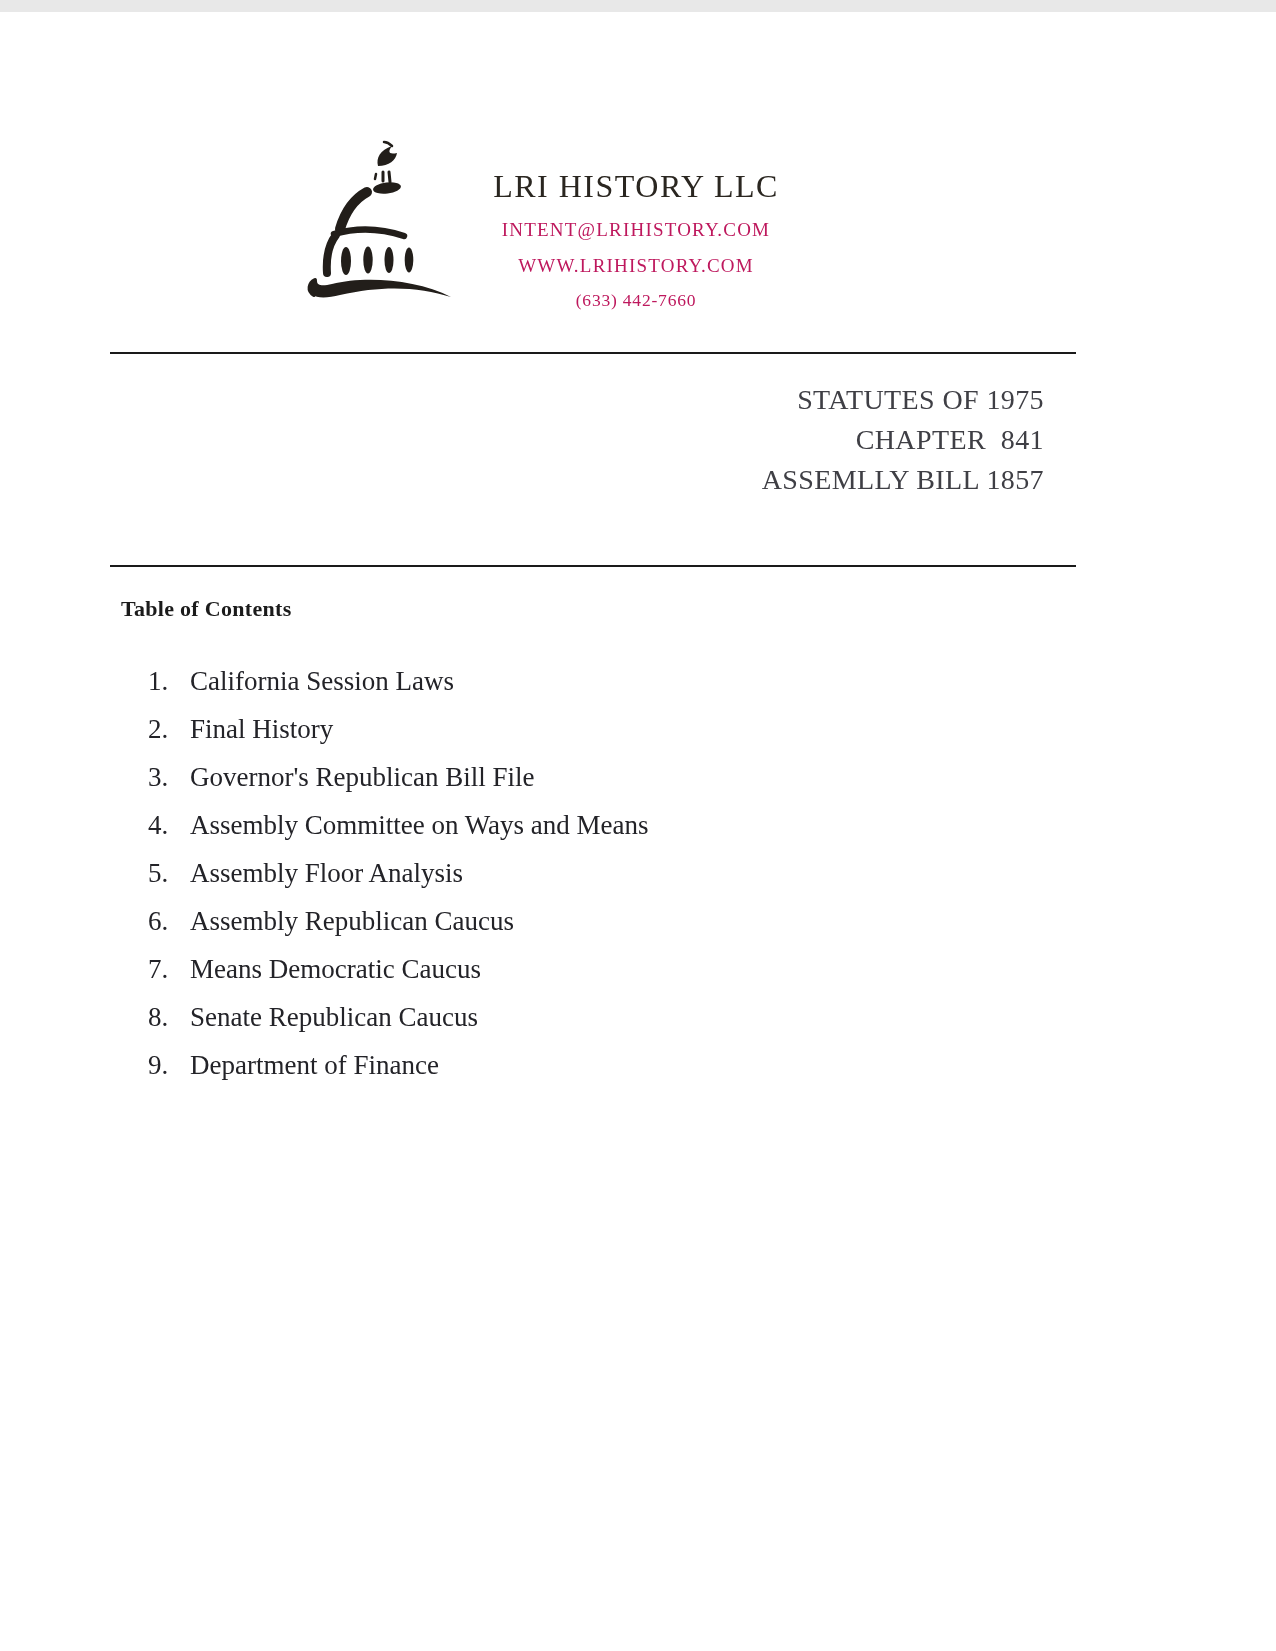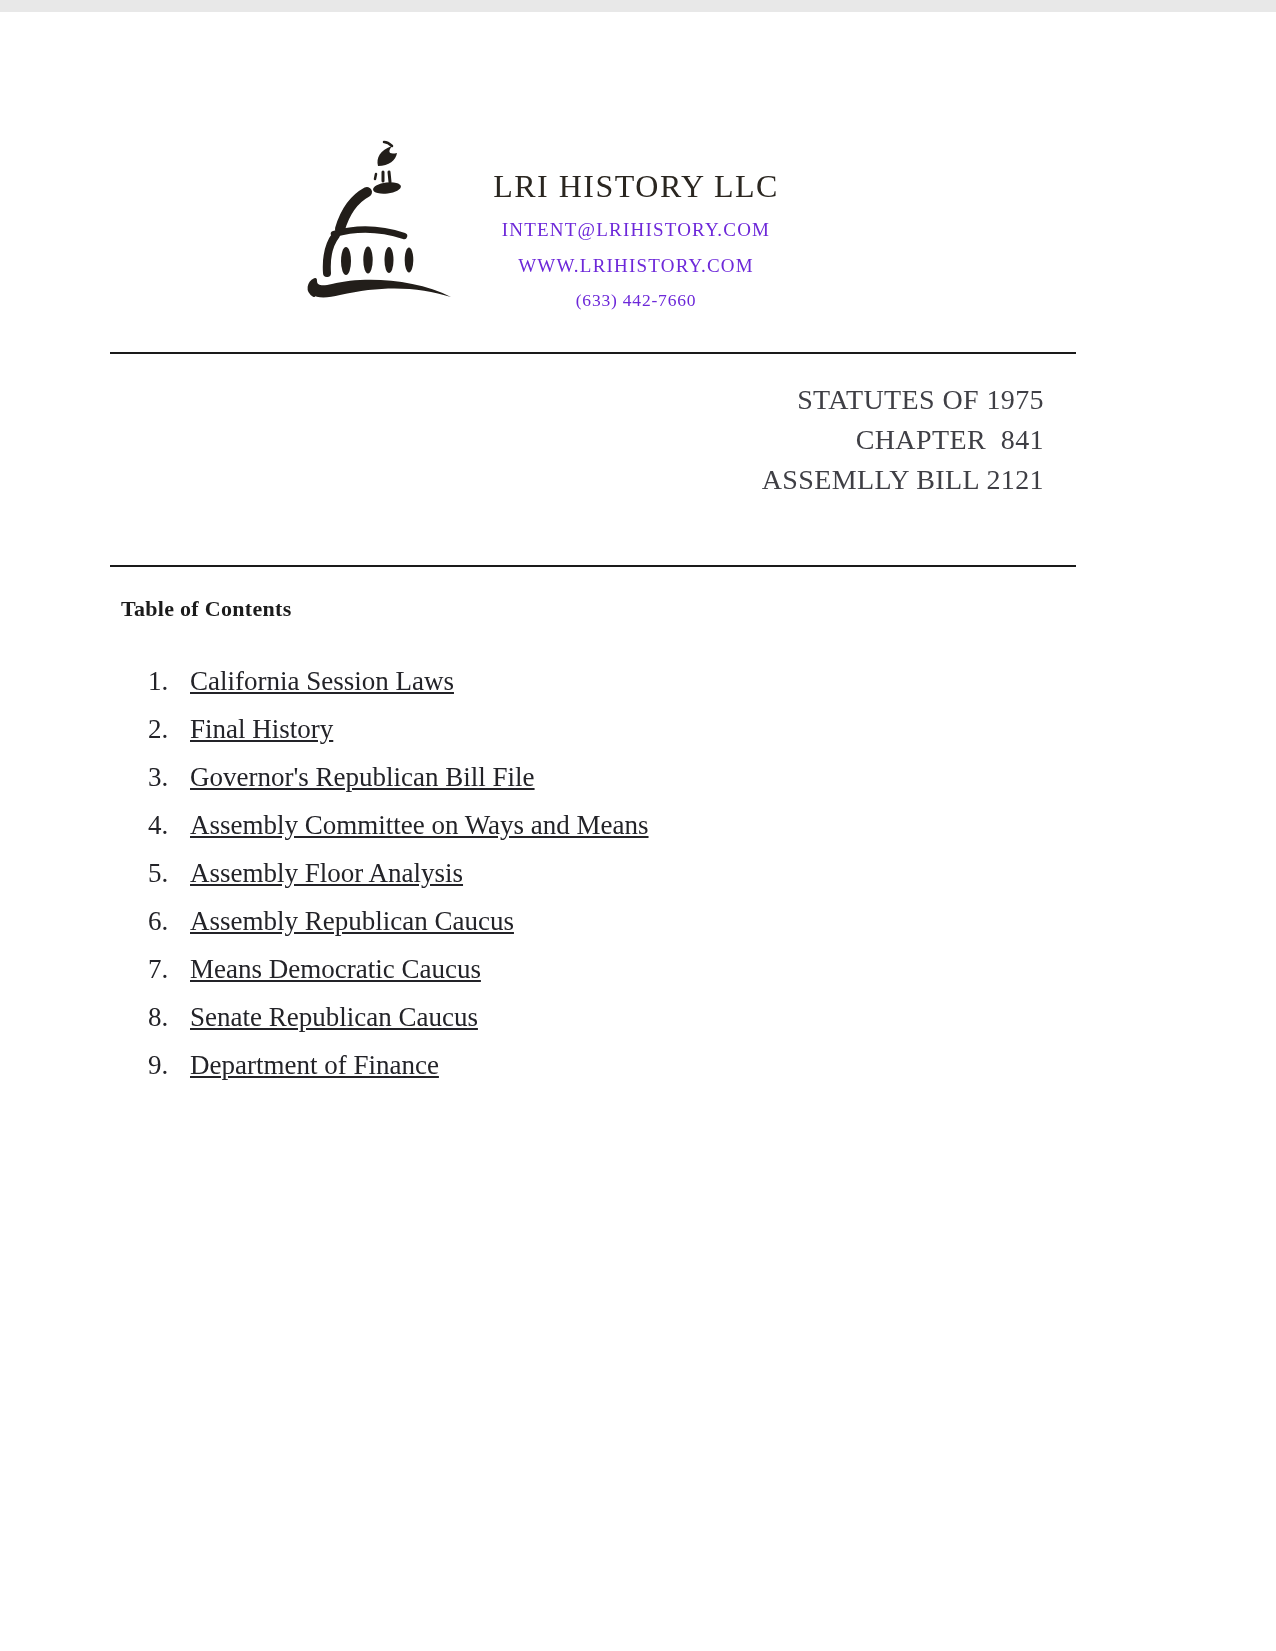--- a/index.html
+++ b/index.html
@@ -33,21 +33,21 @@
     font-size: 32px;
     letter-spacing: 1.5px;
     white-space: nowrap;
     color: #2a2620;
   }
   .contact-line {
     font-size: 19px;
     letter-spacing: 1.2px;
     margin-top: 14px;
     white-space: nowrap;
-    color: #6d28d9;
+    color: #be185d;
   }
   .contact-line.phone {
     font-size: 17.5px;
     letter-spacing: 0.8px;
     margin-top: 13px;
   }
 
   
   .rule {
     position: absolute;
@@ -93,21 +93,21 @@
     display: flex;
     align-items: flex-start;
     height: 48px;
     font-size: 27px;
     color: #232328;
   }
   .toc-num {
     width: 42px;
     flex: 0 0 42px;
   }
-  .toc-label { flex: 1; text-decoration: underline; }
+  .toc-label { flex: 1; }
 
   .ink { stroke: #221e1a; fill: none; stroke-linecap: round; stroke-linejoin: round; }
   .ink-fill { fill: #221e1a; stroke: none; }
 </style>
 </head>
 <body>
 
 <div class="page">
 
   <div class="logo">
@@ -143,21 +143,21 @@
     <div class="contact-line">INTENT@LRIHISTORY.COM</div>
     <div class="contact-line">WWW.LRIHISTORY.COM</div>
     <div class="contact-line phone">(633) 442-7660</div>
   </div>
 
   <div class="rule rule-1"></div>
 
   <div class="ref-block">
     <div class="ref-line">STATUTES OF 1975</div>
     <div class="ref-line">CHAPTER  841</div>
-    <div class="ref-line">ASSEMLLY BILL 2121</div>
+    <div class="ref-line">ASSEMLLY BILL 1857</div>
   </div>
 
   <div class="rule rule-2"></div>
 
   <div class="toc-heading">Table of Contents</div>
 
   <div class="toc-list">
     <div class="toc-item">
       <span class="toc-num">1.</span>
       <span class="toc-label">California Session Laws</span>

